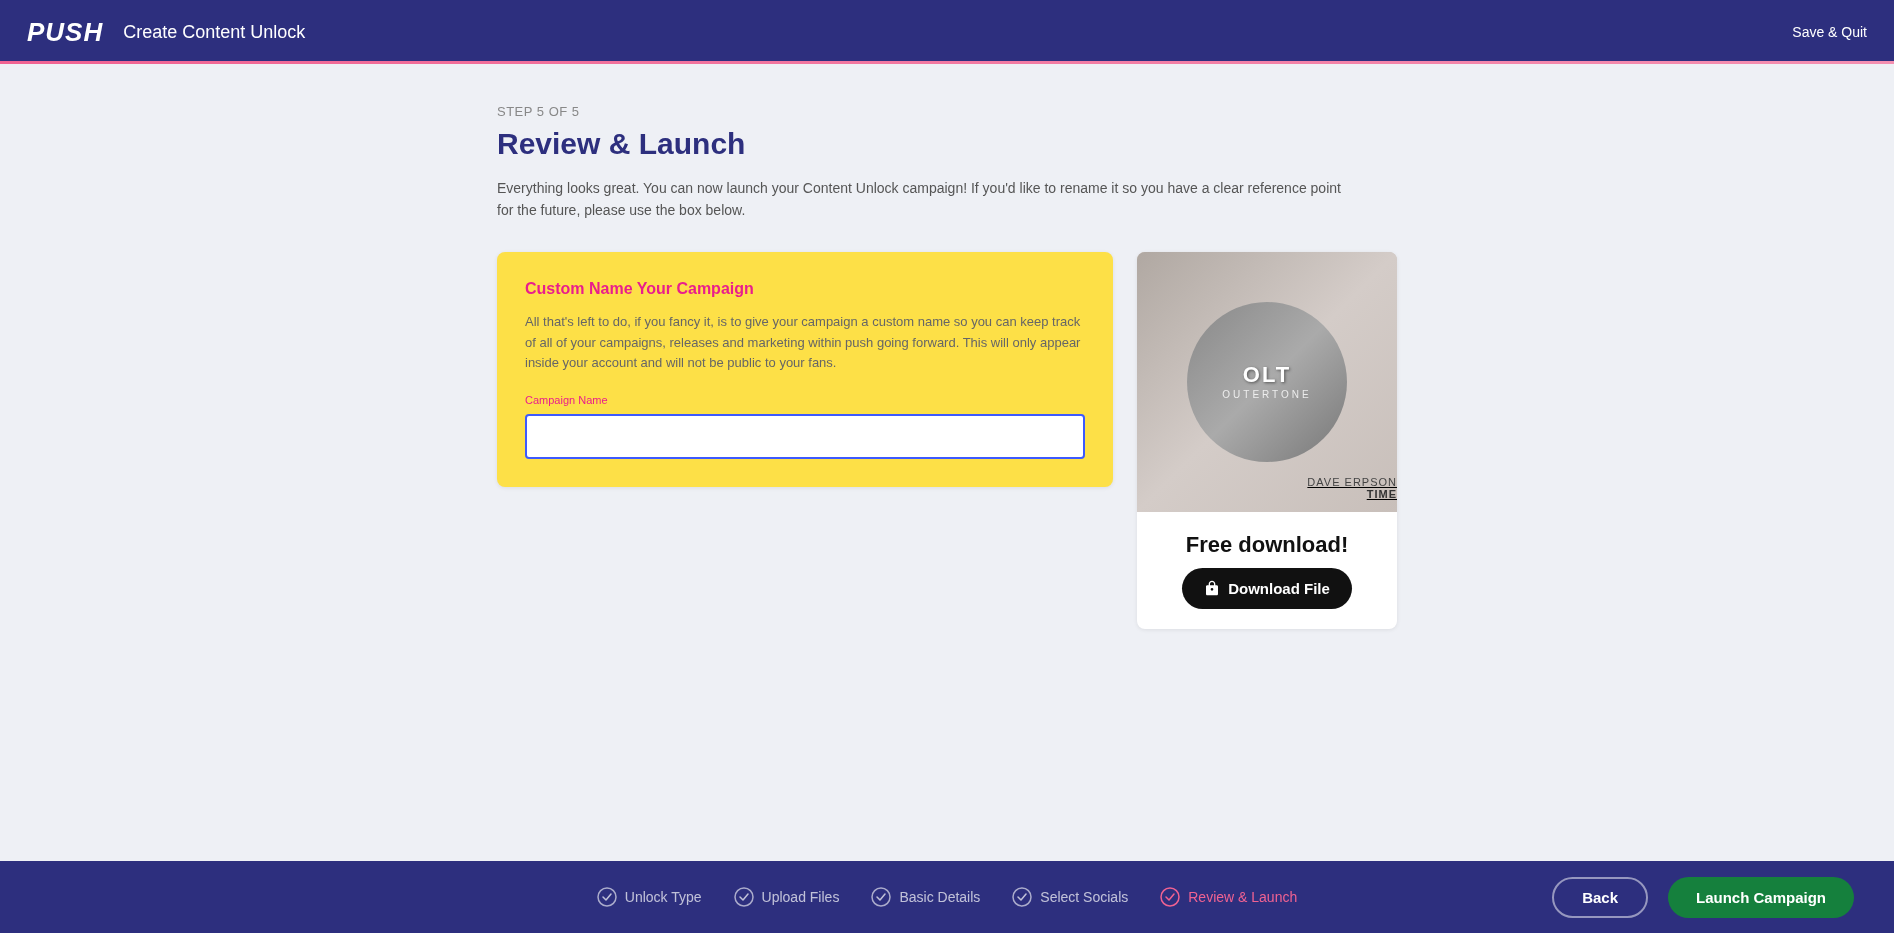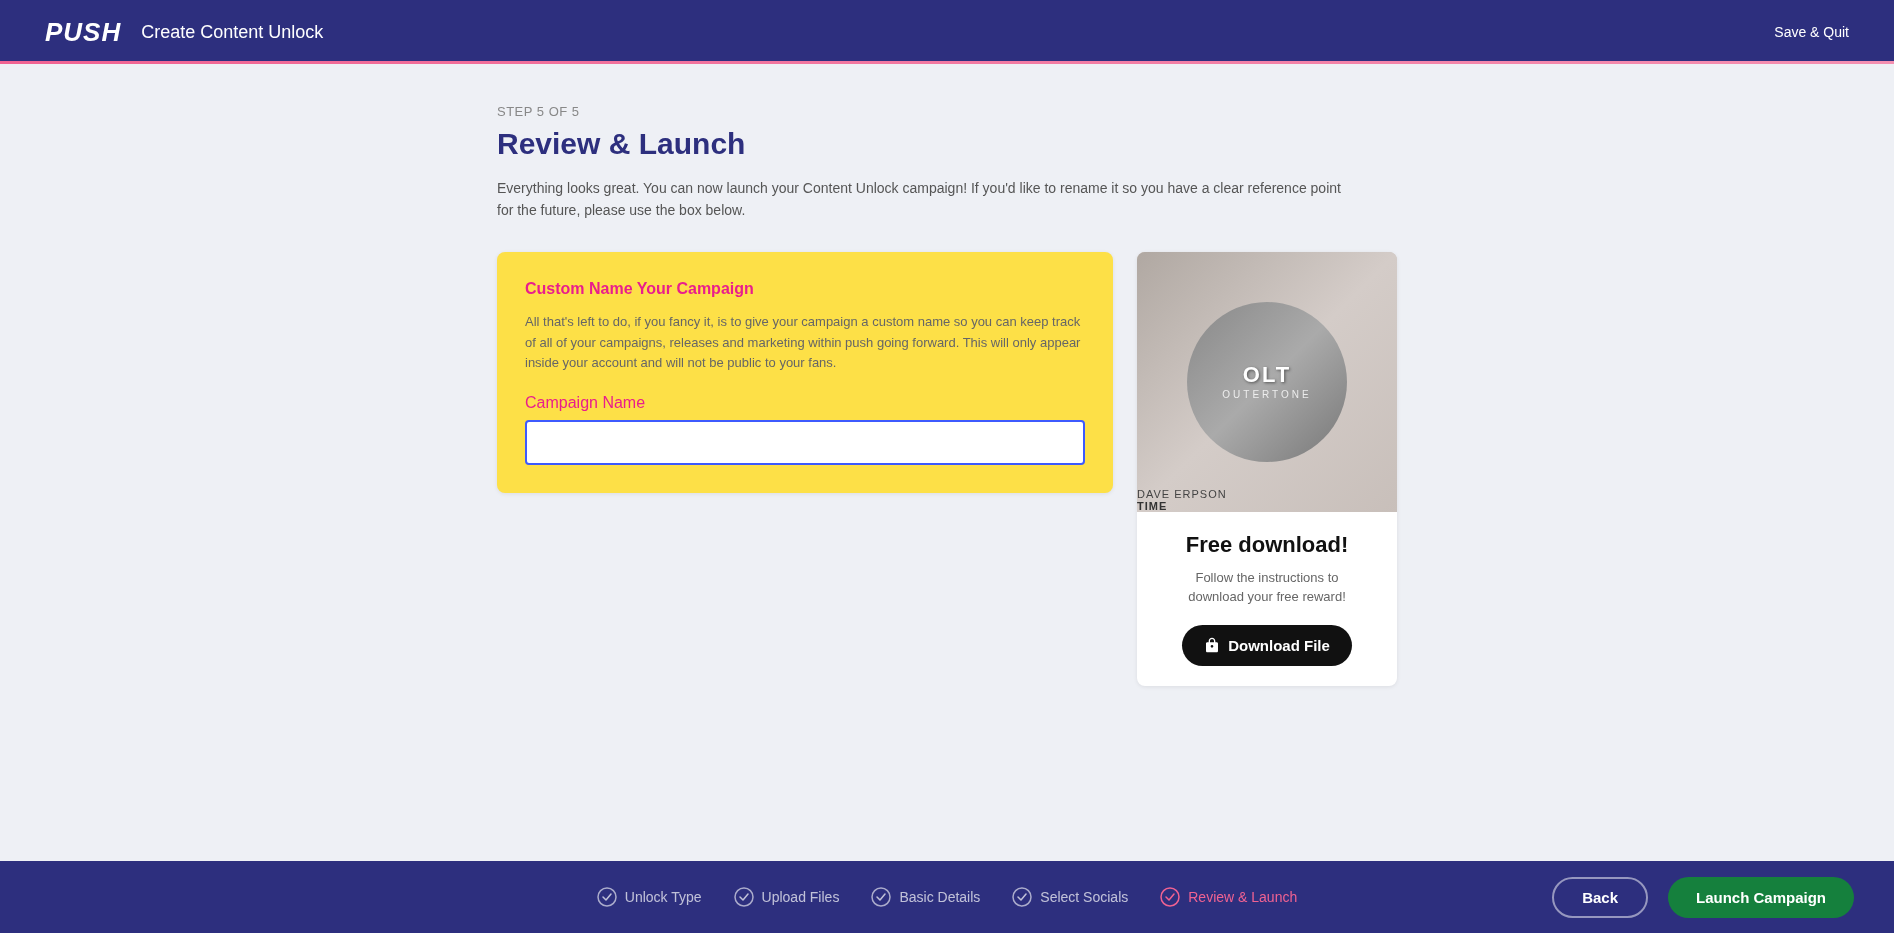--- a/index.html
+++ b/index.html
@@ -1,21 +1,21 @@
 <!DOCTYPE html>
 <html><head>
   <meta charset="utf-8">
   <style>
     * { box-sizing: border-box; margin: 0; padding: 0; }
     body { font-family: -apple-system, BlinkMacSystemFont, 'Segoe UI', sans-serif; background: #eef0f5; min-height: 100vh; display: flex; flex-direction: column; }
 
     
     .header {
       background: #2d2f7e;
-      padding: 0 45px;
+      padding: 0 27px;
       height: 64px;
       display: flex;
       align-items: center;
       justify-content: space-between;
       position: relative;
       gap: 26px;
     }
     .header::after {
       content: '';
       position: absolute;
@@ -110,21 +110,21 @@
       margin-bottom: 14px;
     }
     .panel-description {
       font-size: 13px;
       color: #666;
       line-height: 1.6;
       margin-bottom: 20px;
     }
 
     .field-label {
-      font-size: 16px;
+      font-size: 11px;
       color: #e91e8c;
       margin-bottom: 8px;
       font-weight: 500;
     }
     .campaign-input {
       width: 100%;
       border: 2px solid #3d5afe;
       border-radius: 4px;
       padding: 12px 14px;
       font-size: 15px;
@@ -170,25 +170,26 @@
       text-shadow: 1px 1px 3px rgba(0,0,0,0.5);
     }
     .album-subtitle {
       color: rgba(255,255,255,0.8);
       font-size: 10px;
       letter-spacing: 3px;
       margin-top: 2px;
     }
     .album-info {
       position: absolute;
-      bottom: 0;
+      bottom: 12px;
       left: 0;
       right: 0;
-      text-align: left;
+      text-align: right;
       z-index: 1;
+      text-decoration: underline;
     }
     .album-artist {
       font-size: 11px;
       color: #444;
       letter-spacing: 1px;
     }
     .album-track {
       font-size: 11px;
       font-weight: 700;
       color: #333;
@@ -331,21 +332,20 @@
             <div class="album-logo-text">OLT</div>
             <div class="album-subtitle">OUTERTONE</div>
           </div>
           <div class="album-info">
             <div class="album-artist">DAVE ERPSON</div>
             <div class="album-track">TIME</div>
           </div>
         </div>
         <div class="preview-body">
           <div class="free-download-title">Free download!</div>
-          <div class="free-download-desc">Follow the instructions to download your free reward!</div>
           <button class="download-btn">
             <svg class="lock-icon-svg" viewBox="0 0 24 24" fill="white">
               <path d="M12 1C9.24 1 7 3.24 7 6v2H5c-1.1 0-2 .9-2 2v11c0 1.1.9 2 2 2h14c1.1 0 2-.9 2-2V10c0-1.1-.9-2-2-2h-2V6c0-2.76-2.24-5-5-5zm0 2c1.66 0 3 1.34 3 3v2H9V6c0-1.66 1.34-3 3-3zm0 9c1.1 0 2 .9 2 2s-.9 2-2 2-2-.9-2-2 .9-2 2-2z"></path>
             </svg>
             <span>Download File</span>
           </button>
         </div>
       </div>
     </div>
   </div>

